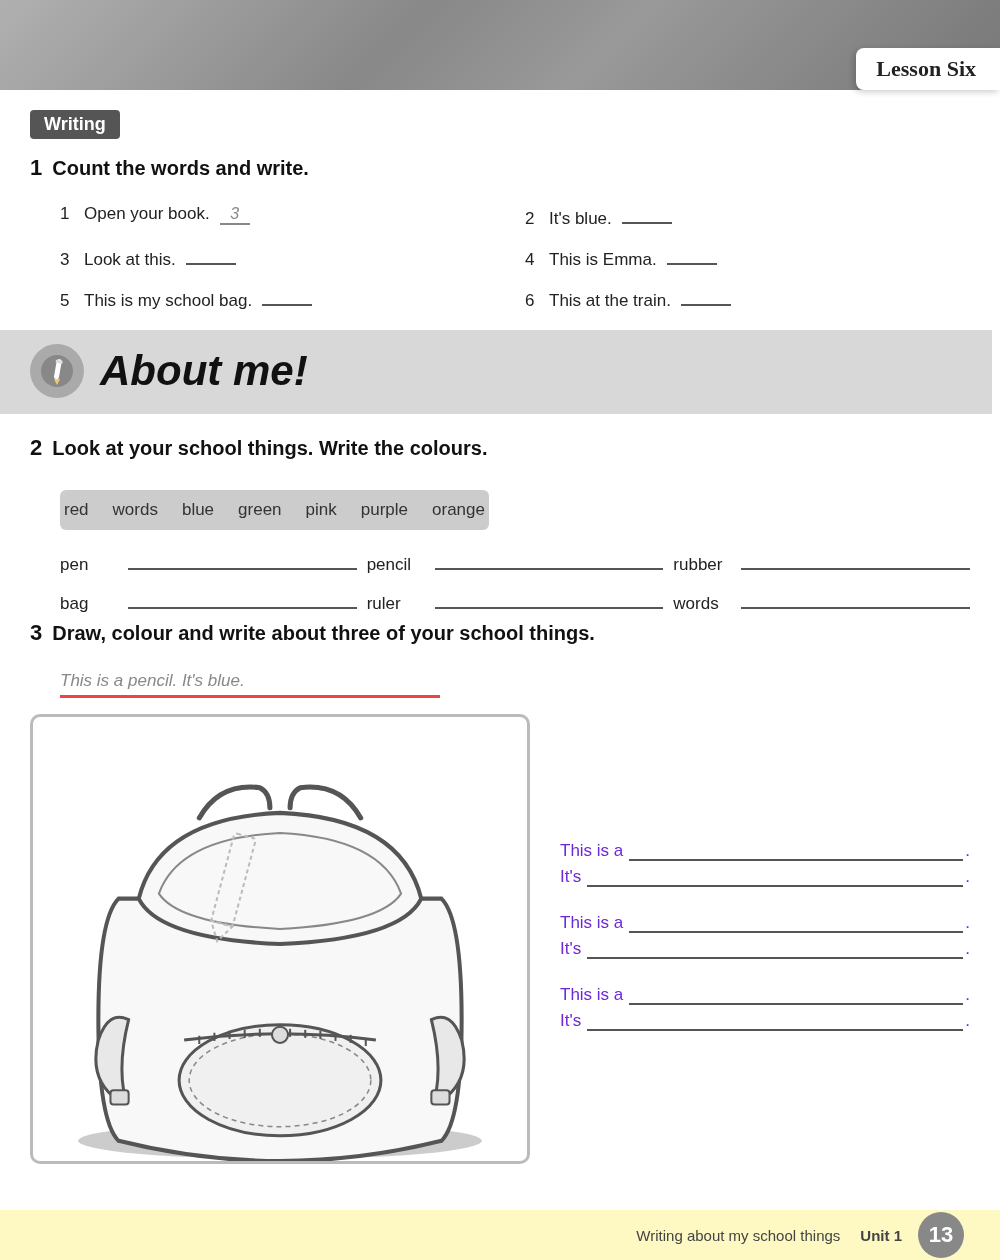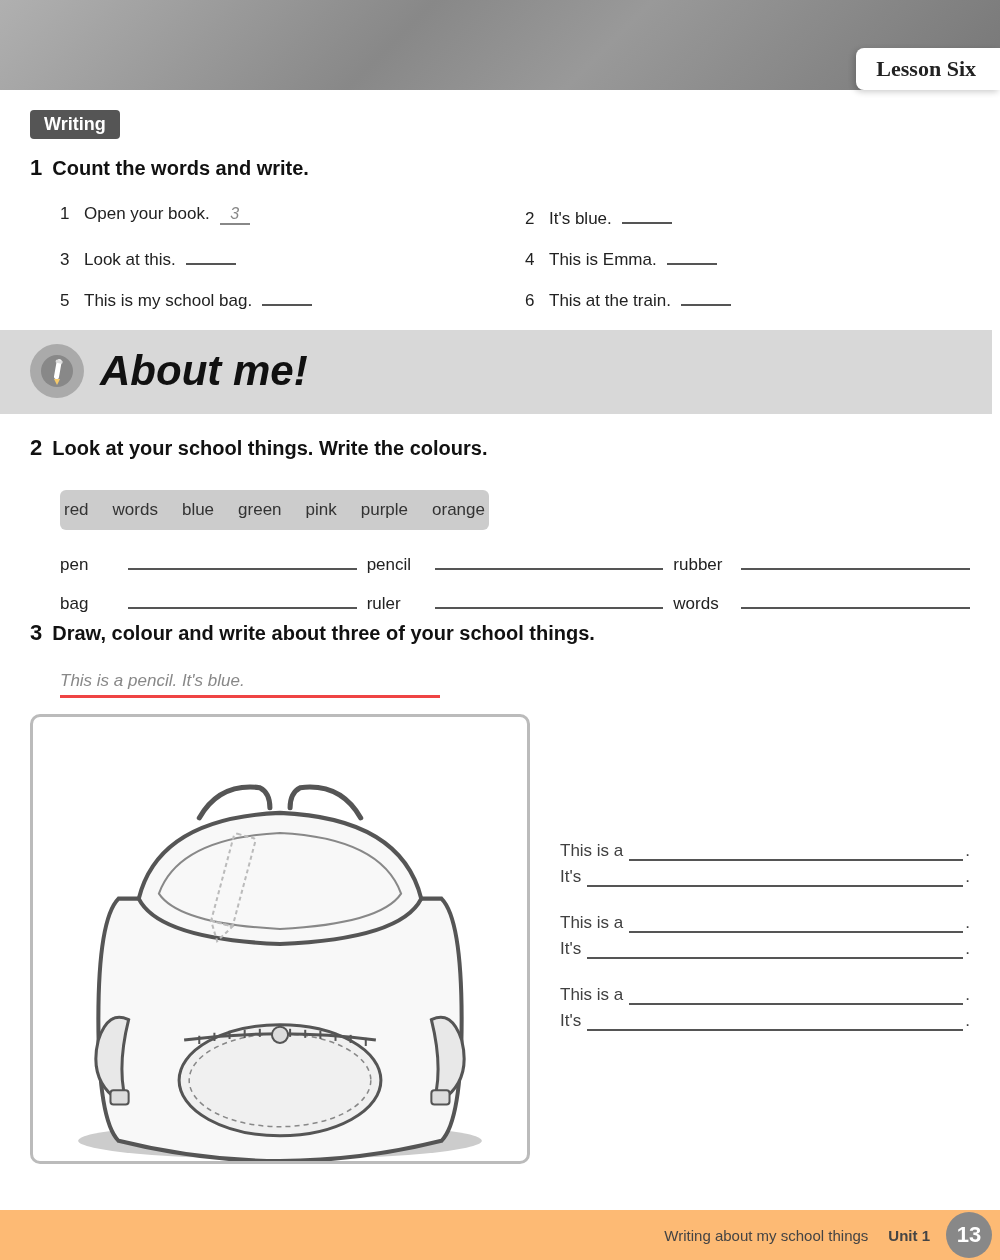--- a/index.html
+++ b/index.html
@@ -250,21 +250,21 @@
       flex: 1;
       display: flex;
       flex-direction: column;
       justify-content: center;
       gap: 0;
       padding-top: 20px;
     }
 
     .fill-sentence {
       font-size: 17px;
-      color: #404040;
+      color: #6d28d9;
       margin-bottom: 6px;
       display: flex;
       align-items: flex-start;
     }
 
     .fill-line {
       flex: 1;
       border-bottom: 2px solid #555;
       height: 20px;
       margin-left: 6px;
@@ -283,22 +283,22 @@
     
     .bottom-bar {
       position: absolute;
       bottom: 0;
       left: 0;
       right: 0;
       height: 50px;
       display: flex;
       align-items: center;
       justify-content: flex-end;
-      padding: 0 8px;
-      background: #fdba74;
+      padding: 0 36px;
+      background: #fef9c3;
     }
 
     .bottom-text {
       font-size: 15px;
       color: #444;
       margin-right: 20px;
     }
 
     .page-num-circle {
       width: 46px;

